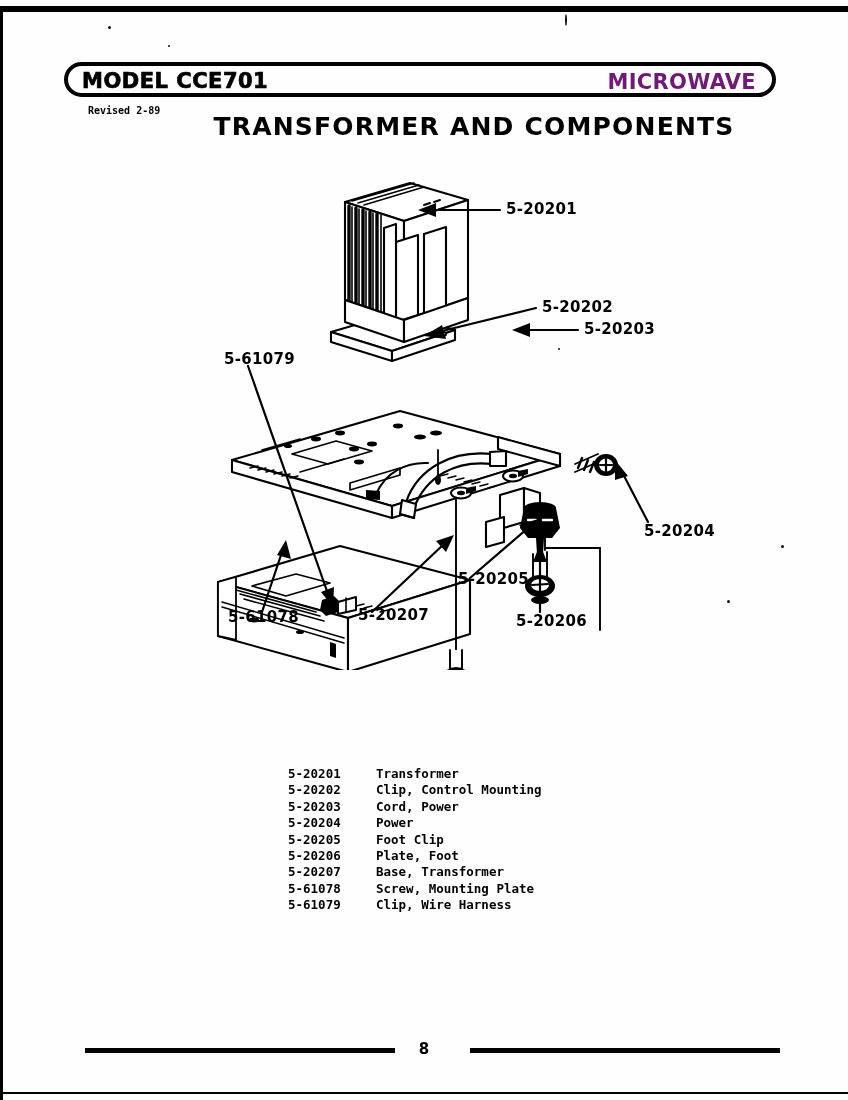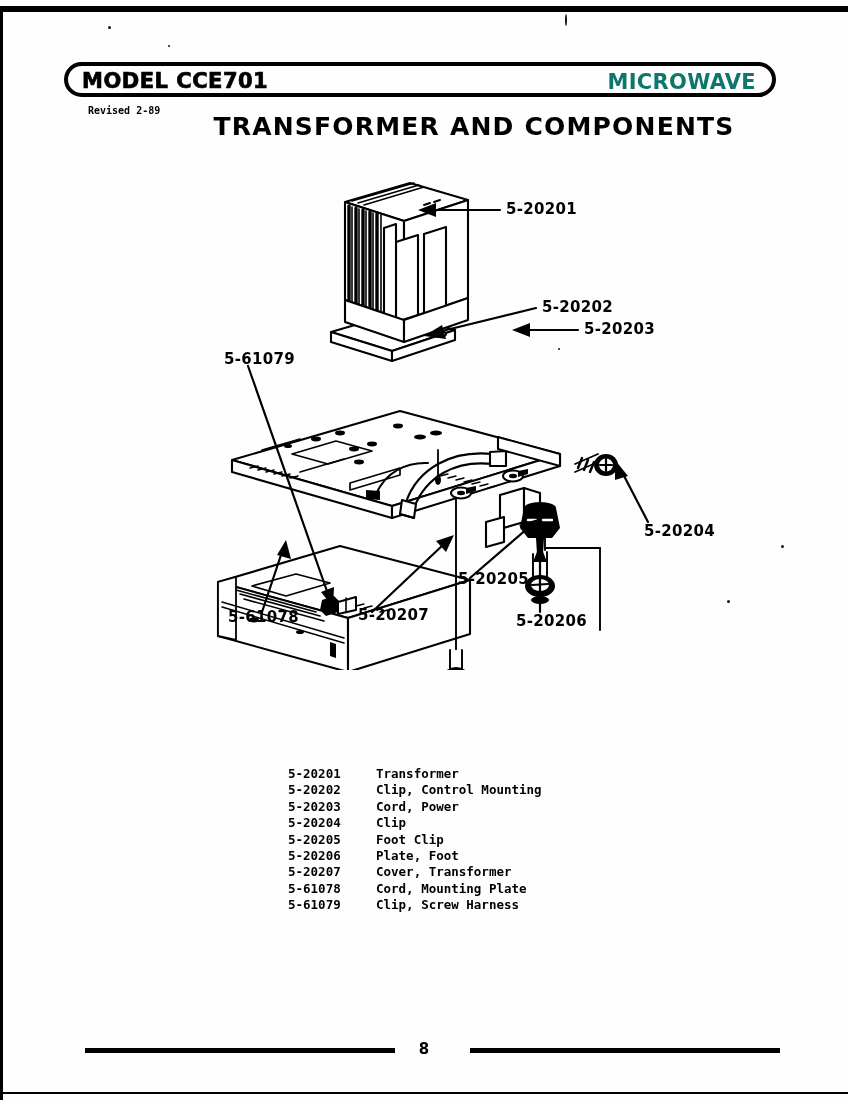--- a/index.html
+++ b/index.html
@@ -24,21 +24,21 @@
   .model-label{
     position:absolute;left:14px;top:3px;
     font-family:"DejaVu Sans", sans-serif;
     font-weight:bold;font-size:21px;letter-spacing:0.5px;
     color:#000;
     -webkit-text-stroke:0.7px #000;
   }
   .micro-label{
     position:absolute;right:16px;top:4px;
     font-family:"DejaVu Sans", sans-serif;
-    font-weight:bold;font-size:21px;letter-spacing:0.3px;color:#0f766e;
+    font-weight:bold;font-size:21px;letter-spacing:0.3px;color:#701a75;
   }
   .revised{
     position:absolute;left:72px;top:105px;
     font-family:"DejaVu Sans Mono", monospace;
     font-weight:bold;font-size:10px;color:#000;padding-left:16px;
   }
   .sheet-title{
     position:absolute;left:0;top:112px;width:848px;
     text-align:center;padding-left:100px;box-sizing:border-box;
     font-family:"DejaVu Sans", sans-serif;
@@ -379,41 +379,41 @@
         <tr>
           <td class="pn">5-20202</td>
           <td>Clip, Control Mounting</td>
         </tr>
         <tr>
           <td class="pn">5-20203</td>
           <td>Cord, Power</td>
         </tr>
         <tr>
           <td class="pn">5-20204</td>
-          <td>Clip</td>
+          <td>Power</td>
         </tr>
         <tr>
           <td class="pn">5-20205</td>
           <td>Foot Clip</td>
         </tr>
         <tr>
           <td class="pn">5-20206</td>
           <td>Plate, Foot</td>
         </tr>
         <tr>
           <td class="pn">5-20207</td>
-          <td>Cover, Transformer</td>
+          <td>Base, Transformer</td>
         </tr>
         <tr>
           <td class="pn">5-61078</td>
-          <td>Cord, Mounting Plate</td>
+          <td>Screw, Mounting Plate</td>
         </tr>
         <tr>
           <td class="pn">5-61079</td>
-          <td>Clip, Screw Harness</td>
+          <td>Clip, Wire Harness</td>
         </tr>
       </tbody>
     </table>
   </div>
 
   <div class="rule-l"></div>
   <div class="rule-r"></div>
   <div class="pageno">8</div>
 
 </div>

